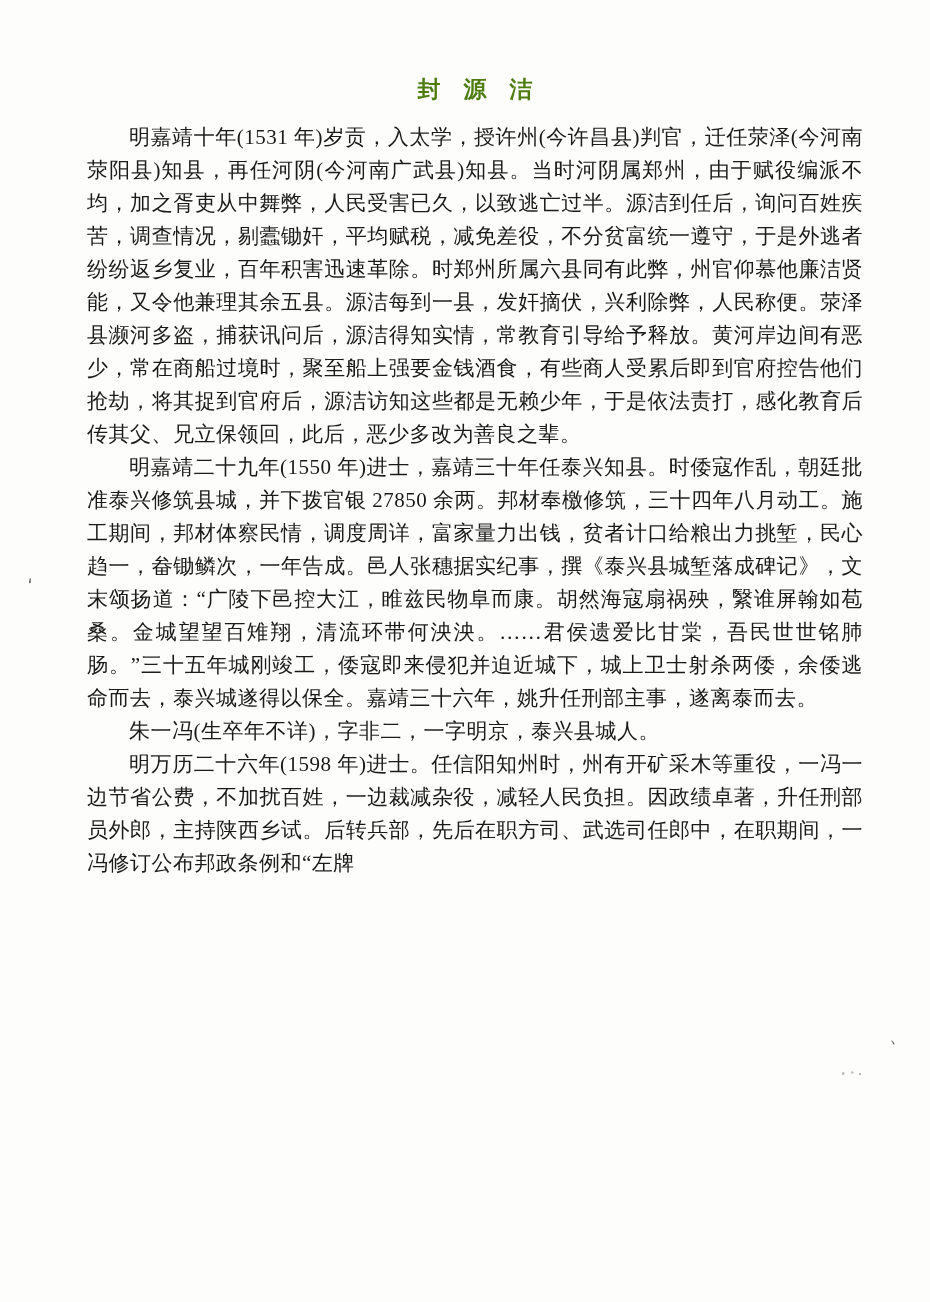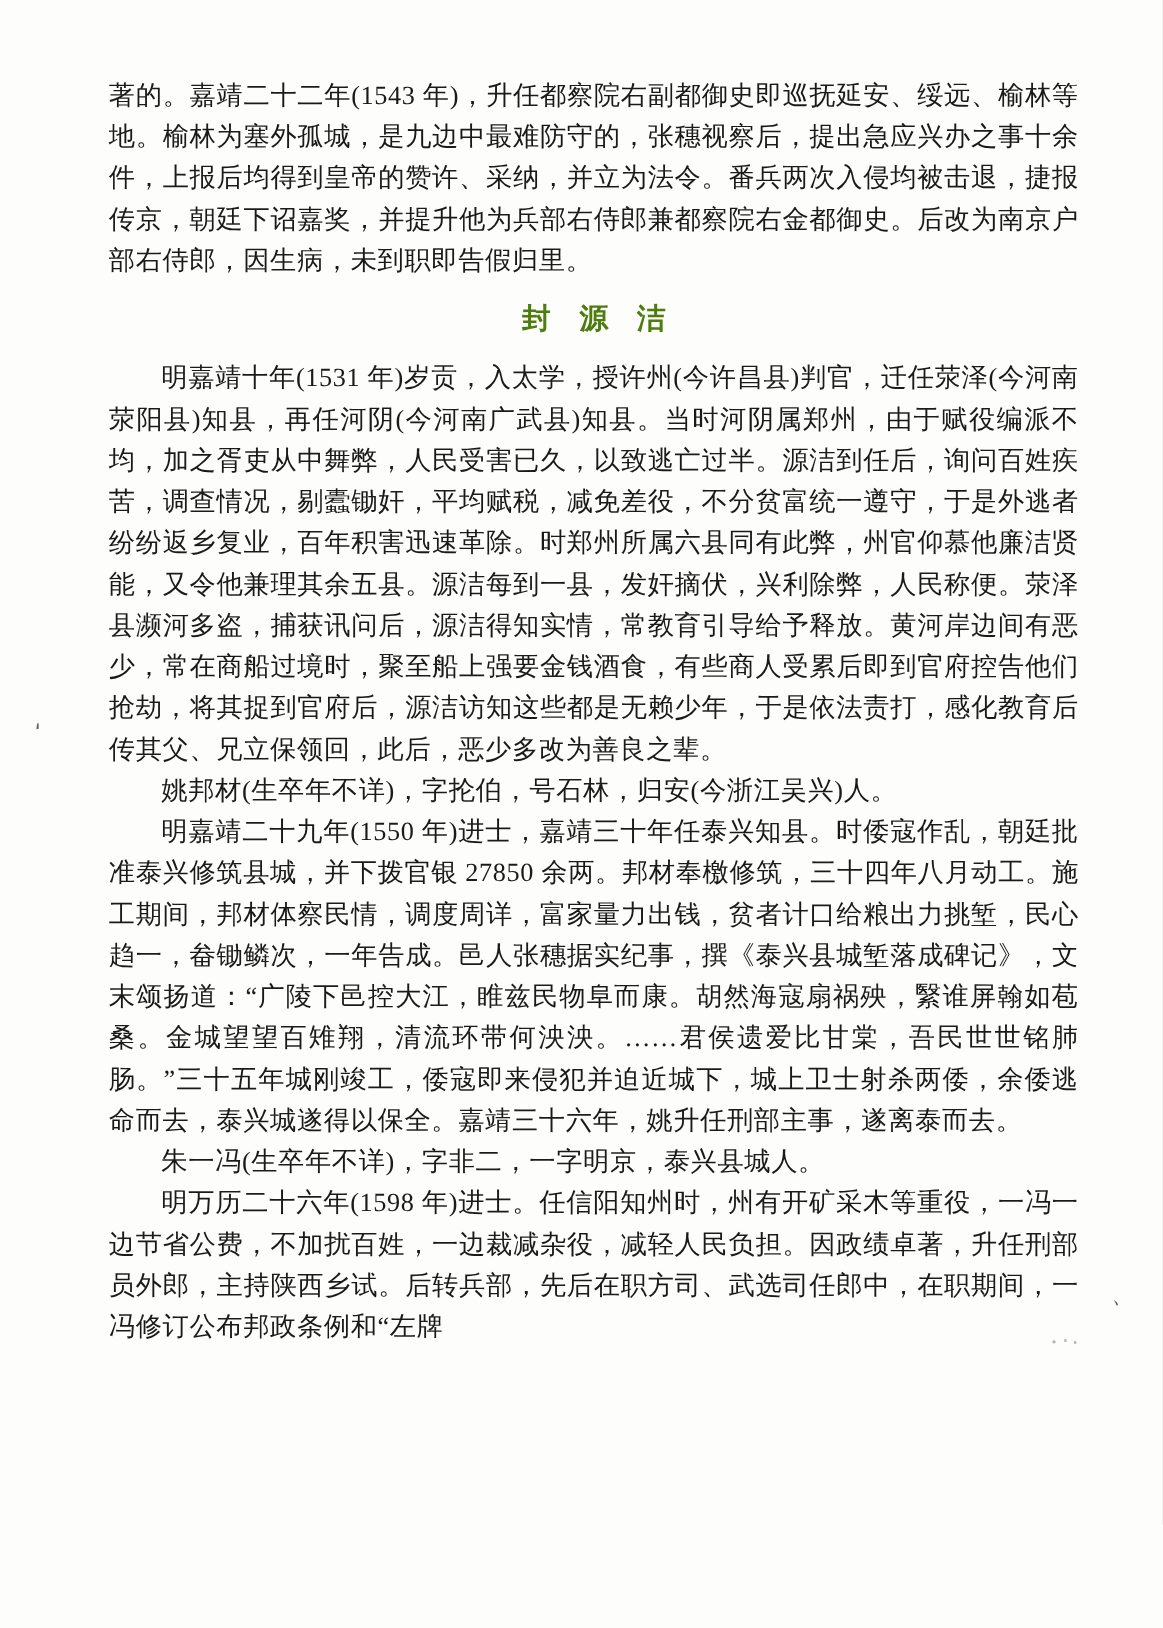--- a/index.html
+++ b/index.html
@@ -67,31 +67,29 @@
       radial-gradient(circle at 85% 60%, #9f9f9f 0 1px, transparent 1.4px);
     opacity: .7;
   }
 </style>
 </head>
 <body>
 
 <div class="page">
   <div class="text-column">
 
-    <p class="para no-indent">著的。嘉靖二十二年(1543 年)，升任都察院右副都御史即巡抚延安、绥远、榆林等地。榆林为塞外孤城，是九边中最难防守的，张穗视察后，提出急应兴办之事十余件，上报后均得到皇帝的赞许、采纳，并立为法令。番兵两次入侵均被击退，捷报传京，朝廷下诏嘉奖，并提升他为兵部右侍郎兼都察院右金都御史。后改为南京户部右侍郎，因生病，未到职即告假归里。</p>
 
 
     <h2 class="heading">封　源　洁</h2>
 
 
     <p class="para">明嘉靖十年(1531 年)岁贡，入太学，授许州(今许昌县)判官，迁任荥泽(今河南荥阳县)知县，再任河阴(今河南广武县)知县。当时河阴属郑州，由于赋役编派不均，加之胥吏从中舞弊，人民受害已久，以致逃亡过半。源洁到任后，询问百姓疾苦，调查情况，剔蠹锄奸，平均赋税，减免差役，不分贫富统一遵守，于是外逃者纷纷返乡复业，百年积害迅速革除。时郑州所属六县同有此弊，州官仰慕他廉洁贤能，又令他兼理其余五县。源洁每到一县，发奸摘伏，兴利除弊，人民称便。荥泽县濒河多盗，捕获讯问后，源洁得知实情，常教育引导给予释放。黄河岸边间有恶少，常在商船过境时，聚至船上强要金钱酒食，有些商人受累后即到官府控告他们抢劫，将其捉到官府后，源洁访知这些都是无赖少年，于是依法责打，感化教育后传其父、兄立保领回，此后，恶少多改为善良之辈。</p>
 
 
 
-    <p class="para">姚邦材(生卒年不详)，字抡伯，号石林，归安(今浙江吴兴)人。</p>
 
     <p class="para">明嘉靖二十九年(1550 年)进士，嘉靖三十年任泰兴知县。时倭寇作乱，朝廷批准泰兴修筑县城，并下拨官银 27850 余两。邦材奉檄修筑，三十四年八月动工。施工期间，邦材体察民情，调度周详，富家量力出钱，贫者计口给粮出力挑堑，民心趋一，畚锄鳞次，一年告成。邑人张穗据实纪事，撰《泰兴县城堑落成碑记》，文末颂扬道：“广陵下邑控大江，睢兹民物阜而康。胡然海寇扇祸殃，繄谁屏翰如苞桑。金城望望百雉翔，清流环带何泱泱。……君侯遗爱比甘棠，吾民世世铭肺肠。”三十五年城刚竣工，倭寇即来侵犯并迫近城下，城上卫士射杀两倭，余倭逃命而去，泰兴城遂得以保全。嘉靖三十六年，姚升任刑部主事，遂离泰而去。</p>
 
 
     <p class="para">朱一冯(生卒年不详)，字非二，一字明京，泰兴县城人。</p>
 
     <p class="para">明万历二十六年(1598 年)进士。任信阳知州时，州有开矿采木等重役，一冯一边节省公费，不加扰百姓，一边裁减杂役，减轻人民负担。因政绩卓著，升任刑部员外郎，主持陕西乡试。后转兵部，先后在职方司、武选司任郎中，在职期间，一冯修订公布邦政条例和“左牌</p>
 
   </div>
 

